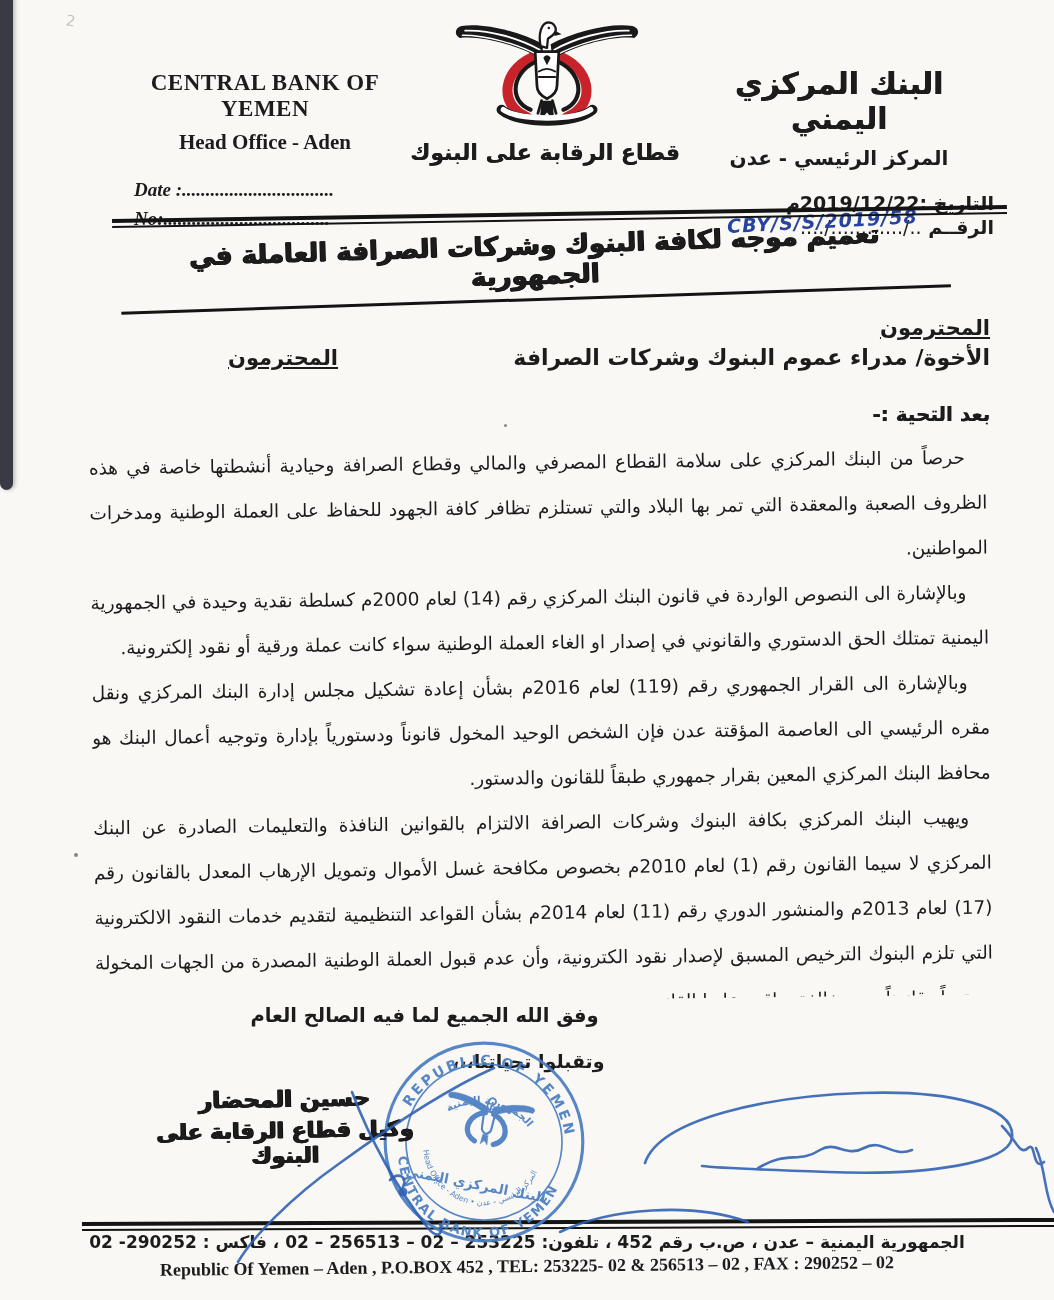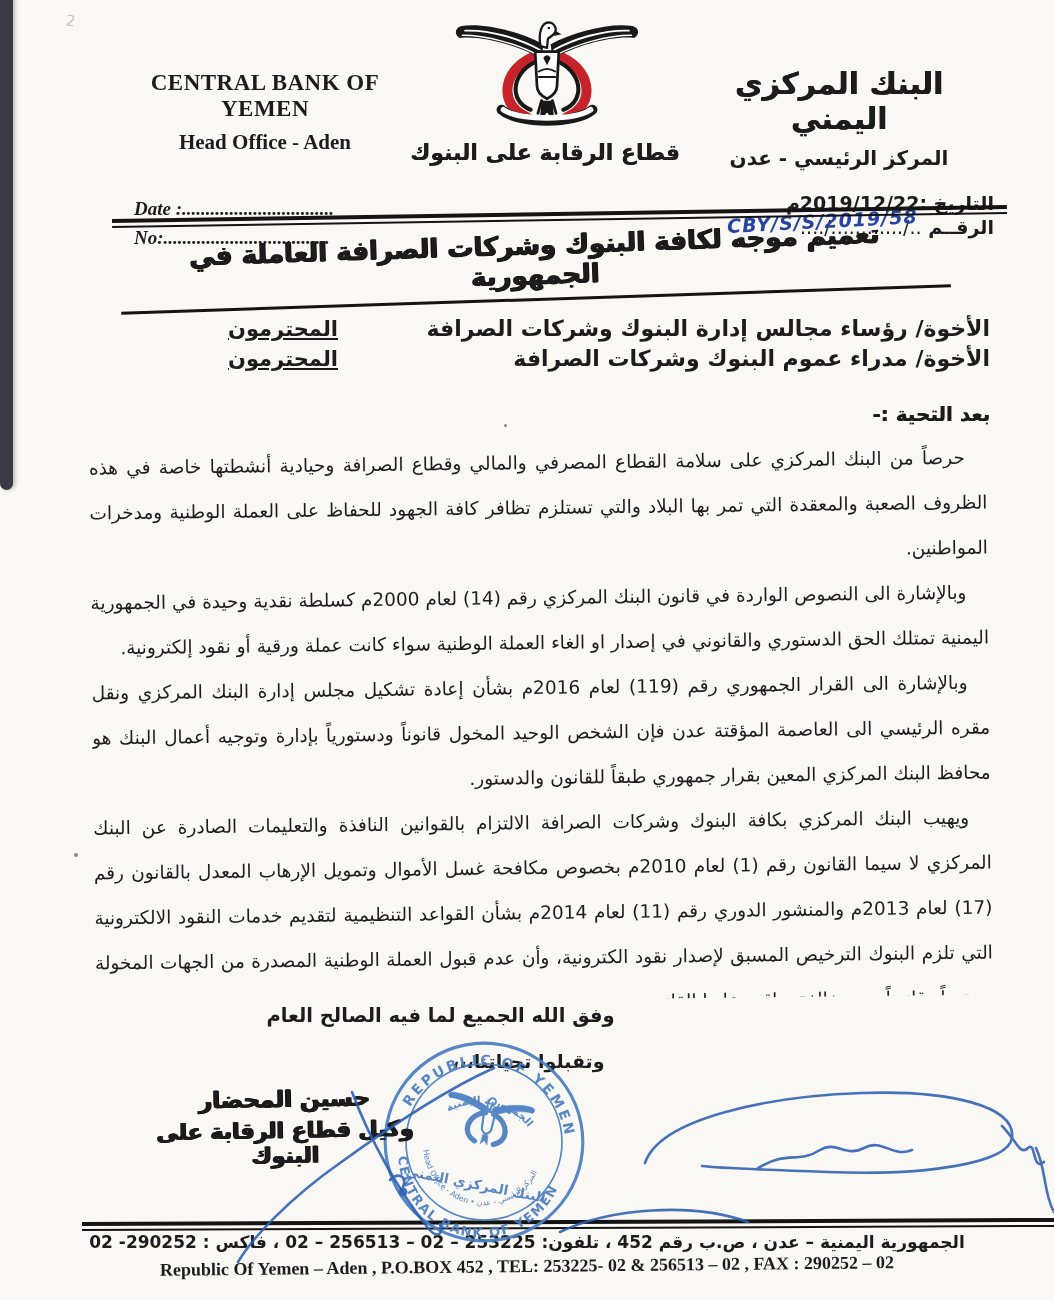--- a/index.html
+++ b/index.html
@@ -12,21 +12,21 @@
   .abs{position:absolute;}
   
   .edge-strip{left:0;top:-10px;width:13px;height:500px;background:#3a3a46;
     border-radius:0 0 12px 12px;box-shadow:2px 0 4px rgba(0,0,0,.25);}
   .corner-mark{left:66px;top:12px;font-size:15px;color:#9a9a9a;opacity:.55;transform:rotate(8deg);}
   .speck{width:4px;height:4px;border-radius:50%;background:#555;opacity:.7;}
   
   .hdr-en{left:112px;top:70px;width:306px;text-align:center;}
   .hdr-en .org{font-family:"Liberation Serif",serif;font-weight:bold;font-size:23px;letter-spacing:.5px;}
   .hdr-en .office{font-family:"Liberation Serif",serif;font-weight:bold;font-size:21px;margin-top:8px;text-align:center;}
-  .hdr-en .dateno{margin-top:39px;text-align:left;padding-left:22px;
+  .hdr-en .dateno{margin-top:20px;text-align:left;padding-left:22px;
     font-family:"Liberation Serif",serif;font-weight:bold;font-style:italic;font-size:19px;line-height:29px;}
   .emblem{left:447px;top:12px;width:200px;height:130px;}
   .sector{left:410px;top:140px;width:270px;text-align:left;font-weight:bold;font-size:22px;
     text-shadow:.4px 0 0 currentColor;}
   .hdr-ar{right:60px;top:66px;width:310px;text-align:center;direction:rtl;}
   .hdr-ar .org{font-size:30px;font-weight:bold;letter-spacing:-1px;text-shadow:.6px 0 0 currentColor;}
   .hdr-ar .office{font-size:20px;font-weight:bold;margin-top:10px;}
   .hdr-ar .dateline{margin-top:22px;text-align:right;font-size:19px;font-weight:bold;}
   .refline{position:relative;text-align:right;font-size:19px;font-weight:bold;margin-top:2px;}
   .refline .dots{font-weight:normal;letter-spacing:1px;}
@@ -47,21 +47,21 @@
   .addr{left:228px;top:316px;right:64px;direction:rtl;}
   .addr-row{display:flex;justify-content:space-between;align-items:baseline;margin-bottom:5px;}
   .addr-row .who{font-size:22px;font-weight:bold;}
   .addr-row .hon{font-size:21px;font-weight:bold;text-decoration:underline;}
   .salutation{right:64px;top:402px;direction:rtl;font-weight:900;font-size:20px;
     text-shadow:.5px 0 0 currentColor;}
   
   .body-text{left:92px;top:440px;width:898px;height:560px;overflow:hidden;direction:rtl;
     text-align:justify;font-size:18.5px;line-height:45px;transform:rotate(-0.7deg);}
   .body-text p{margin:0;text-indent:22px;}
-  .closing{left:0;top:1004px;width:849px;text-align:center;direction:rtl;font-size:19.5px;font-weight:bold;margin-left:16px;}
+  .closing{left:0;top:1004px;width:849px;text-align:center;direction:rtl;font-size:19.5px;font-weight:bold;}
   .regards{left:452px;top:1050px;direction:rtl;font-size:19px;font-weight:bold;}
   
   .sig{left:120px;top:1086px;width:330px;text-align:center;direction:rtl;transform:rotate(-1deg);z-index:6;}
   .sig .name{font-size:23px;font-weight:900;text-shadow:.9px 0 0 #111,-.9px 0 0 #111;}
   .sig .role{font-size:22px;font-weight:900;margin-top:6px;text-shadow:.9px 0 0 #111,-.9px 0 0 #111;}
   .stamp{left:380px;top:1038px;width:208px;height:208px;transform:rotate(11deg);opacity:.93;z-index:4;}
   .pen{left:0;top:0;width:1054px;height:1300px;z-index:9;pointer-events:none;}
   
   .footer-ar{left:0;top:1232px;width:1054px;text-align:center;direction:rtl;
     font-size:17px;font-weight:bold;}
@@ -127,21 +127,20 @@
     <div class="r1"></div>
     <div class="r2"></div>
   </div>
 
 <div class="abs title-wrap">
   <span>تعميم موجه لكافة البنوك وشركات الصرافة العاملة في الجمهورية</span>
 </div>
 
 <div class="abs addr">
   <div class="addr-row">
-    <span class="who">الأخوة/ رؤساء مجالس إدارة البنوك وشركات الصرافة</span>
     <span class="hon">المحترمون</span>
   </div>
   <div class="addr-row">
     <span class="who">الأخوة/ مدراء عموم البنوك وشركات الصرافة</span>
     <span class="hon">المحترمون</span>
   </div>
 </div>
 <div class="abs salutation">بعد التحية :-</div>
 
 <div class="abs body-text">

